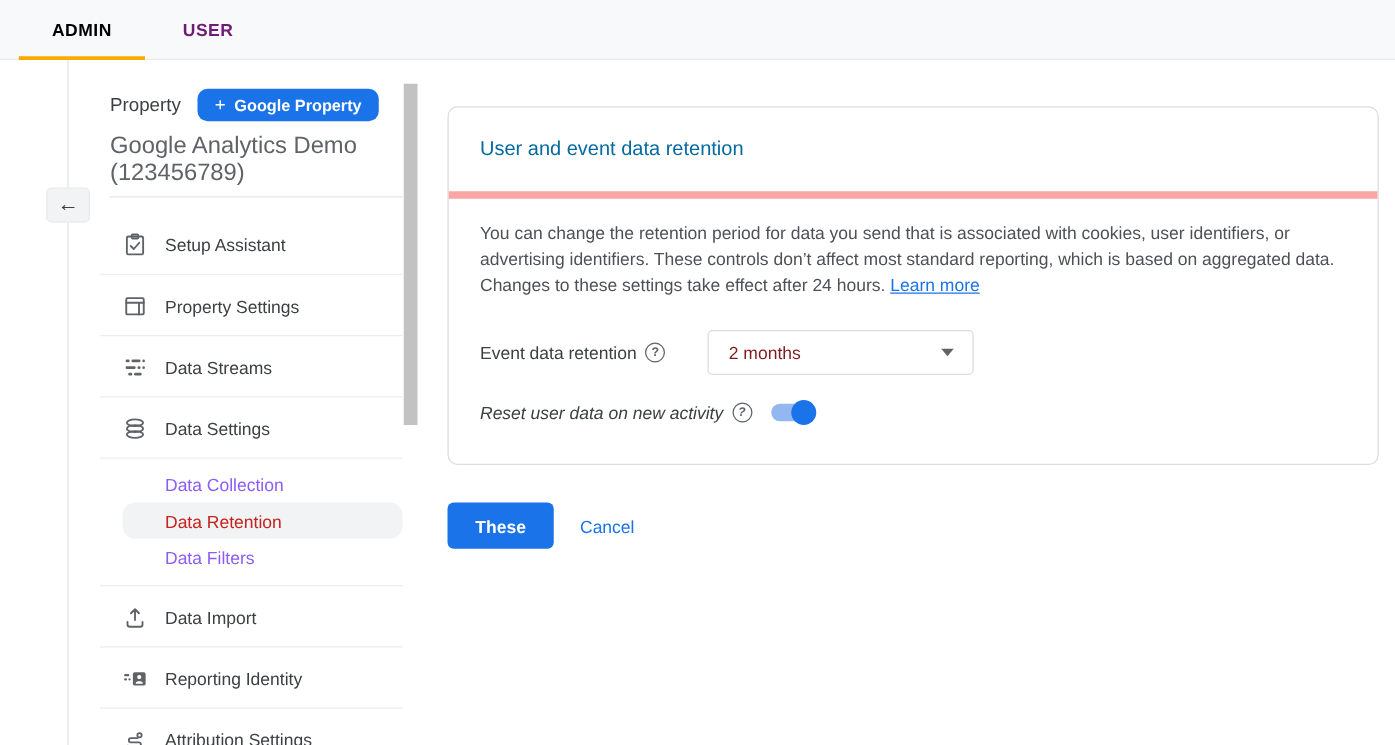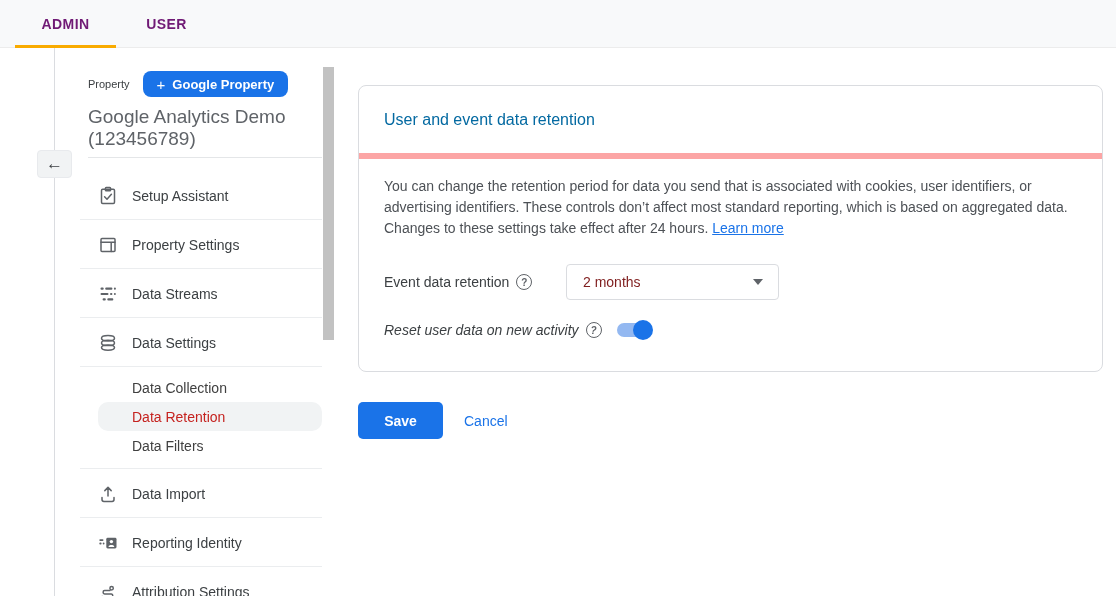--- a/index.html
+++ b/index.html
@@ -7,56 +7,56 @@
               font-family:"Liberation Sans", sans-serif; color:#3c4043; }
   .stage { position:relative; width:1116px; height:596px; }
 
   
   .tabbar { position:absolute; top:0; left:0; width:100%; height:48px;
             background:#f8f9fa; border-bottom:1px solid #ececec;
             display:flex; padding-left:15px; }
   .tab { width:101px; display:flex; align-items:center; justify-content:center;
          font-size:14px; font-weight:700; letter-spacing:.4px; color:#701a75;
          position:relative; cursor:pointer; }
-  .tab.active { color:#701a75; }
+  .tab.active { color:#000000; }
   .tab.active::after { content:""; position:absolute; left:0; right:0; bottom:-1px;
                        height:3px; background:#f9ab00; }
 
   
   .vline { position:absolute; left:54px; top:48px; bottom:0; width:1px; background:#dadce0; }
   .back-btn { position:absolute; left:37px; top:150px; width:35px; height:28px;
               background:#f1f3f4; border:1px solid #e8eaed; border-radius:4px;
               display:flex; align-items:center; justify-content:center;
               font-size:17px; color:#3c4043; cursor:pointer; z-index:5; }
 
   
   .sidebar { position:absolute; left:55px; top:48px; width:267px; background:#fff; }
   .prop-header { padding:23px 0 0 33px; display:flex; align-items:center; }
-  .prop-label { font-size:11px; color:#3c4043; }
+  .prop-label { font-size:15px; color:#3c4043; }
   .create-btn { margin-left:13px; height:26px; background:#1a73e8; color:#fff;
                 border:none; border-radius:8px; padding:0 14px; font-size:13px;
                 font-weight:700; display:flex; align-items:center; gap:7px;
                 cursor:pointer; font-family:inherit; }
   .create-btn .plus { font-size:15px; font-weight:400; line-height:1; }
   .prop-name { margin:9px 0 0 33px; font-size:19px; color:#5f6368; cursor:pointer; }
   .prop-divider { margin:7px 0 0 33px; border-top:1px solid #e4e6e8; }
 
   .menu { margin-top:13px; }
   .menu-item { height:49px; display:flex; align-items:center; padding-left:43px;
                position:relative; cursor:pointer; }
   .menu-item::after { content:""; position:absolute; left:25px; right:0; bottom:0;
                       border-bottom:1px solid #ebedef; }
   .menu-item .mi-label { margin-left:14px; font-size:14px; color:#3c4043; }
   .mi-icon { width:20px; height:20px; flex:0 0 20px; }
 
   .submenu { padding:6px 0 9px; position:relative; }
   .submenu::after { content:""; position:absolute; left:25px; right:0; bottom:0;
                     border-bottom:1px solid #ebedef; }
   .subitem { height:29px; margin-left:43px; padding-left:34px; display:flex;
-             align-items:center; font-size:14px; color:#404040; cursor:pointer; }
+             align-items:center; font-size:14px; color:#8b5cf6; cursor:pointer; }
   .subitem.active { background:#f1f3f4; color:#c5221f;border-radius:10px; }
 
   .scroll-thumb { position:absolute; left:323px; top:67px; width:11px; height:273px;
                   background:#c2c2c2; cursor:grab; }
 
   
   .card { position:absolute; left:358px; top:85px; width:745px; height:287px;
           border:1px solid #dadce0; border-radius:8px; background:#fff; }
   .card-header { height:73px; border-bottom:6px solid #fca5a5; display:flex;
                  align-items:center; padding-left:25px; font-size:16px; color:#0369a1; }
@@ -228,17 +228,17 @@
         </div>
         <div class="toggle">
           <span class="toggle-track"></span>
           <span class="toggle-thumb"></span>
         </div>
       </div>
     </div>
   </div>
 
   <div class="actions">
-    <button class="save-btn">Save</button>
+    <button class="save-btn">These</button>
     <span class="cancel-link">Cancel</span>
   </div>
 
 </div>
 
 </body></html>

